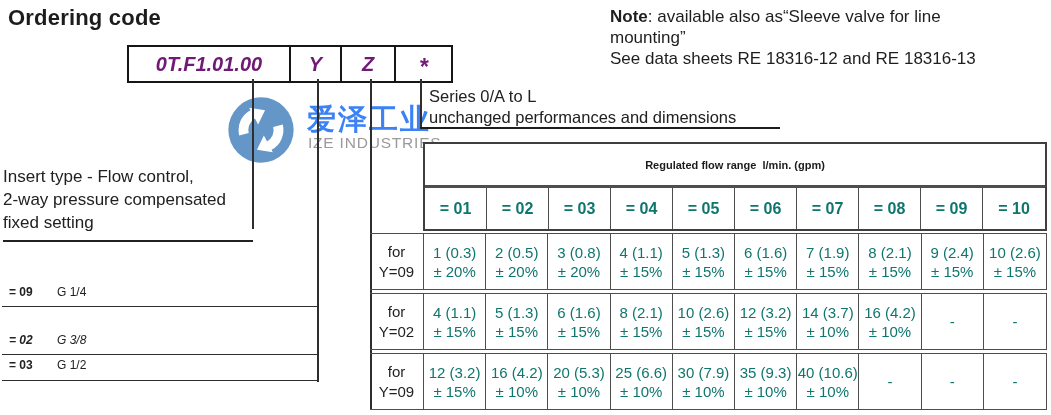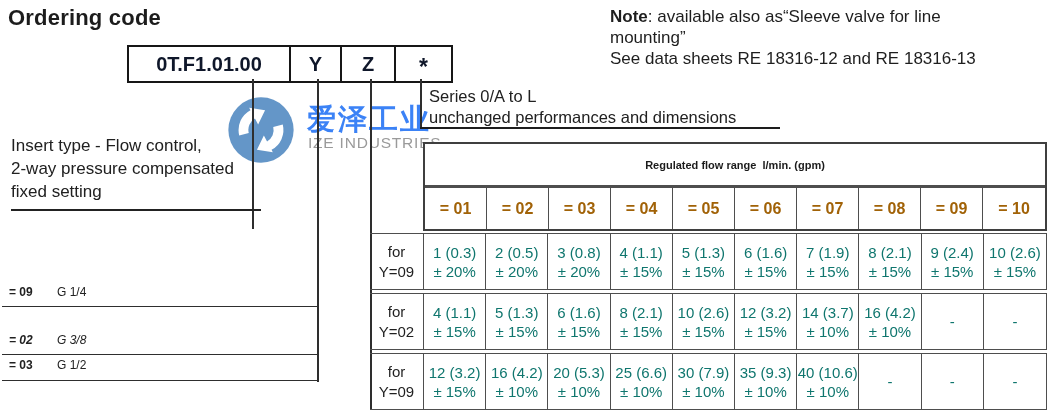--- a/index.html
+++ b/index.html
@@ -9,32 +9,32 @@
   }
   .b{font-weight:bold;}
   
   .title{position:absolute;left:8px;top:5px;font-size:22px;font-weight:bold;color:#1c1c1c;letter-spacing:.2px;}
   
   .note{position:absolute;left:610px;top:6px;width:430px;font-size:17px;line-height:21px;color:#1e1e1e;}
   
   .code-box{position:absolute;left:127px;top:45px;width:322px;height:34px;border:2.5px solid #161616;
     box-sizing:content-box;display:flex;background:#fff;}
   .code-cell{display:flex;align-items:center;justify-content:center;font-weight:bold;font-size:20px;
-    color:#0f172a;border-right:2.5px solid #161616;box-sizing:border-box;}
+    color:#701a75;border-right:2.5px solid #161616;box-sizing:border-box;font-style:italic;}
   .code-cell:last-child{border-right:none;}
   .cc-base{width:162px;}
   .cc-y{width:51px;}
   .cc-z{width:54px;}
   .cc-star{width:55px;font-size:23px;padding-top:7px;}
   
   .vline,.hline{position:absolute;background:#2e2e2e;}
   .vline{width:1.5px;}
   
-  .insert-label{position:absolute;left:3px;top:134px;width:250px;height:77px;box-sizing:border-box;
-    border-bottom:2px solid #222;font-size:17px;line-height:23px;margin-left:8px;}
+  .insert-label{position:absolute;left:3px;top:165px;width:250px;height:77px;box-sizing:border-box;
+    border-bottom:2px solid #222;font-size:17px;line-height:23px;}
   .series-label{position:absolute;left:429px;top:86px;font-size:16.5px;line-height:21px;}
   .series-underline{position:absolute;left:420px;top:127px;width:360px;height:2px;background:#1d1d1d;}
   
   .port-head{position:absolute;left:2px;top:256px;width:287px;height:24px;box-sizing:border-box;
     border-bottom:1.5px solid #2e2e2e;font-weight:bold;font-size:17.5px;padding-left:7px;}
   .port-row{position:absolute;left:2px;width:316px;box-sizing:border-box;border-bottom:1.5px solid #2e2e2e;
     font-size:12px;padding-left:7px;}
   .pr1{top:285px;height:22px;}
   .pr2{top:333px;height:22px;font-style:italic;}
   .pr3{top:358px;height:23px;}
@@ -43,21 +43,21 @@
   .wm-logo{position:absolute;left:227px;top:96px;}
   .wm-cn{position:absolute;left:307px;top:100px;font-size:29px;font-weight:bold;color:#3b82f6;letter-spacing:2px;}
   .wm-en{position:absolute;left:308px;top:134px;font-size:15.5px;color:#9a9a9a;letter-spacing:.8px;}
   
   .tbl-head{position:absolute;left:423px;top:142px;width:624px;height:89px;box-sizing:border-box;
     border:2px solid #3f3f3f;background:#fff;}
   .tbl-title{height:44px;box-sizing:border-box;border-bottom:3px solid #4e4e4e;display:flex;
     align-items:center;justify-content:center;font-weight:bold;font-size:11px;white-space:pre;color:#1b1b1b;}
   .tbl-cols{display:grid;grid-template-columns:repeat(10,1fr);height:41px;}
   .hcell{display:flex;align-items:center;justify-content:center;font-weight:bold;font-size:16px;
-    border-right:1.5px solid #4e4e4e;white-space:pre;color:#a16207;}
+    border-right:1.5px solid #4e4e4e;white-space:pre;color:#0f766e;}
   .hcell:last-child{border-right:none;}
   .trow{position:absolute;left:423px;width:624px;height:57px;box-sizing:border-box;
     border:1.5px solid #4e4e4e;display:grid;grid-template-columns:repeat(10,1fr);background:#fff;}
   .dcell{display:flex;flex-direction:column;align-items:center;justify-content:center;
     font-size:15px;line-height:19px;border-right:1.5px solid #4e4e4e;white-space:pre;color:#0f766e;}
   .dcell:last-child{border-right:none;}
   .rlabel{position:absolute;left:370px;width:53px;height:57px;box-sizing:border-box;
     border-top:1.5px solid #4e4e4e;border-bottom:1.5px solid #4e4e4e;display:flex;flex-direction:column;
     align-items:center;justify-content:center;font-size:15px;line-height:20px;color:#1f1f1f;}
 </style>

